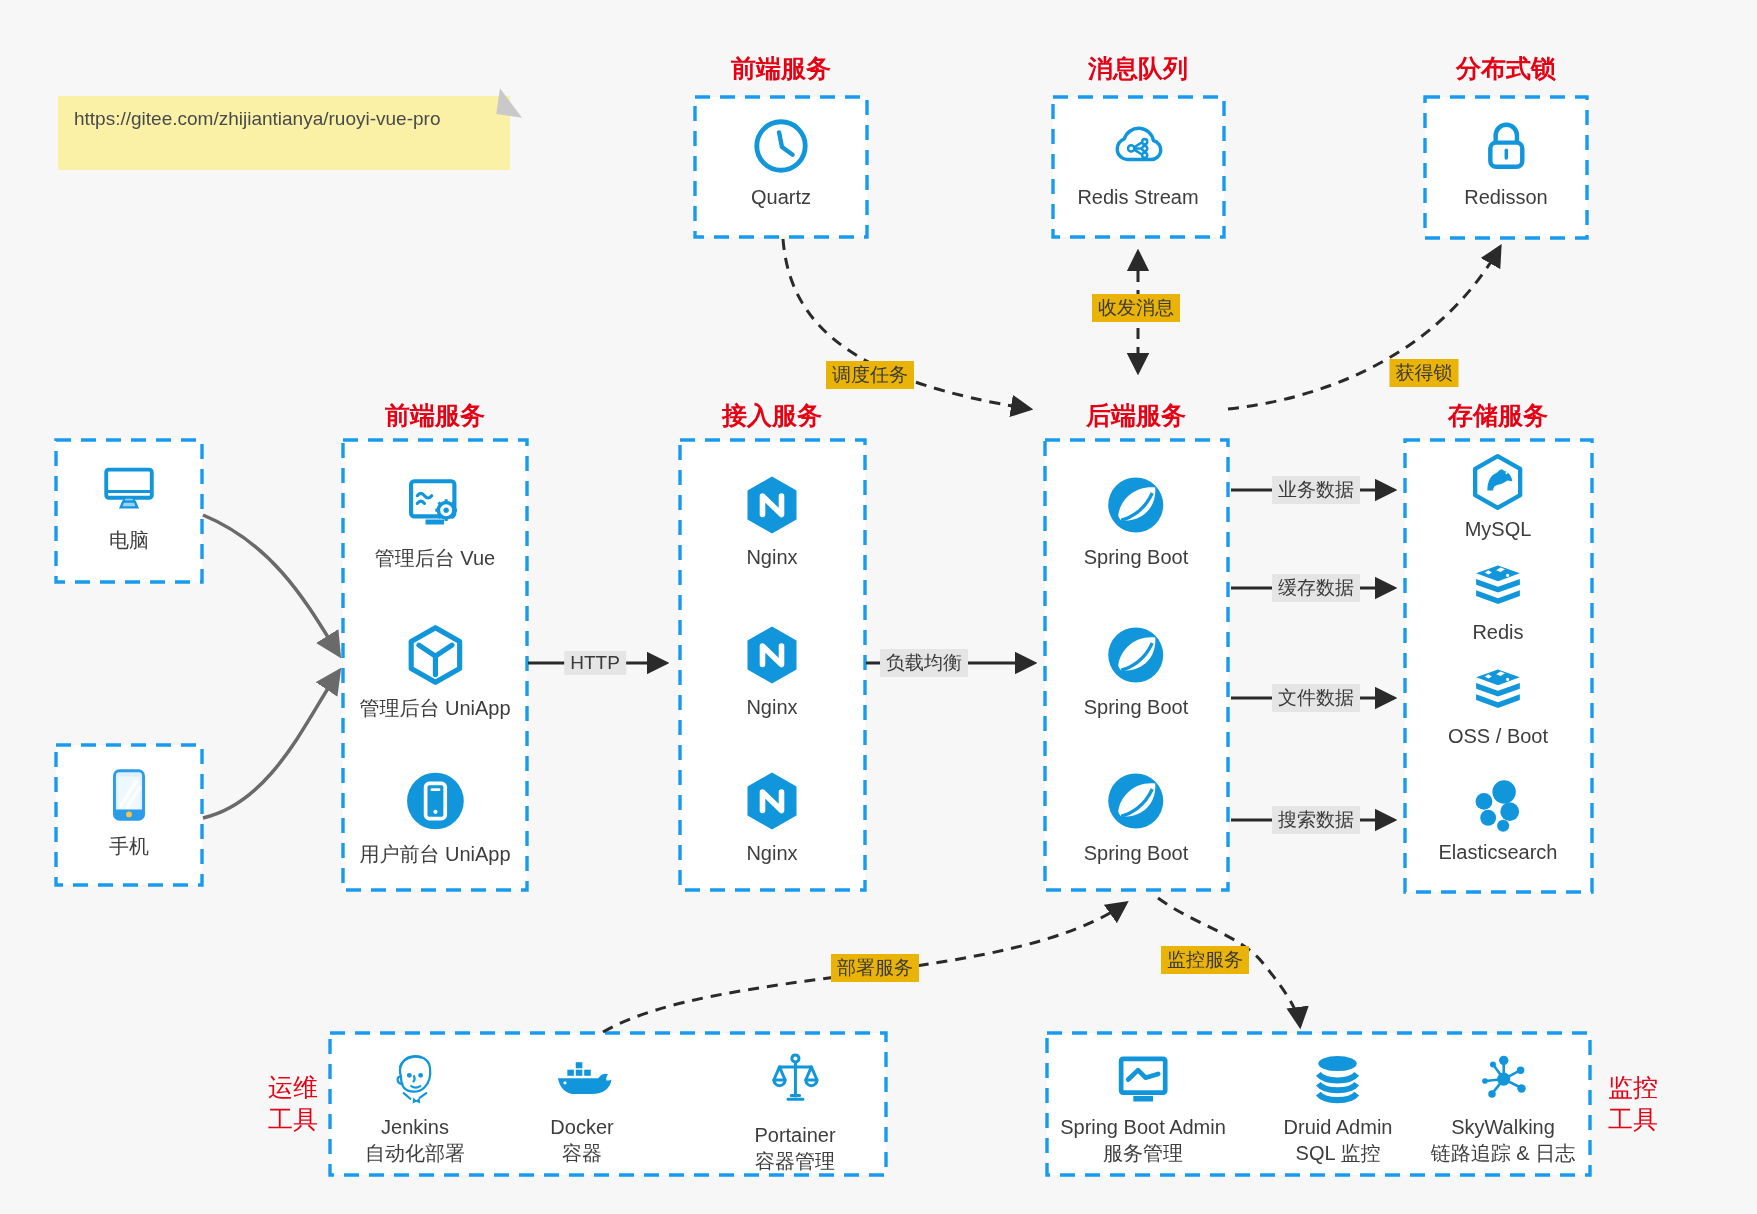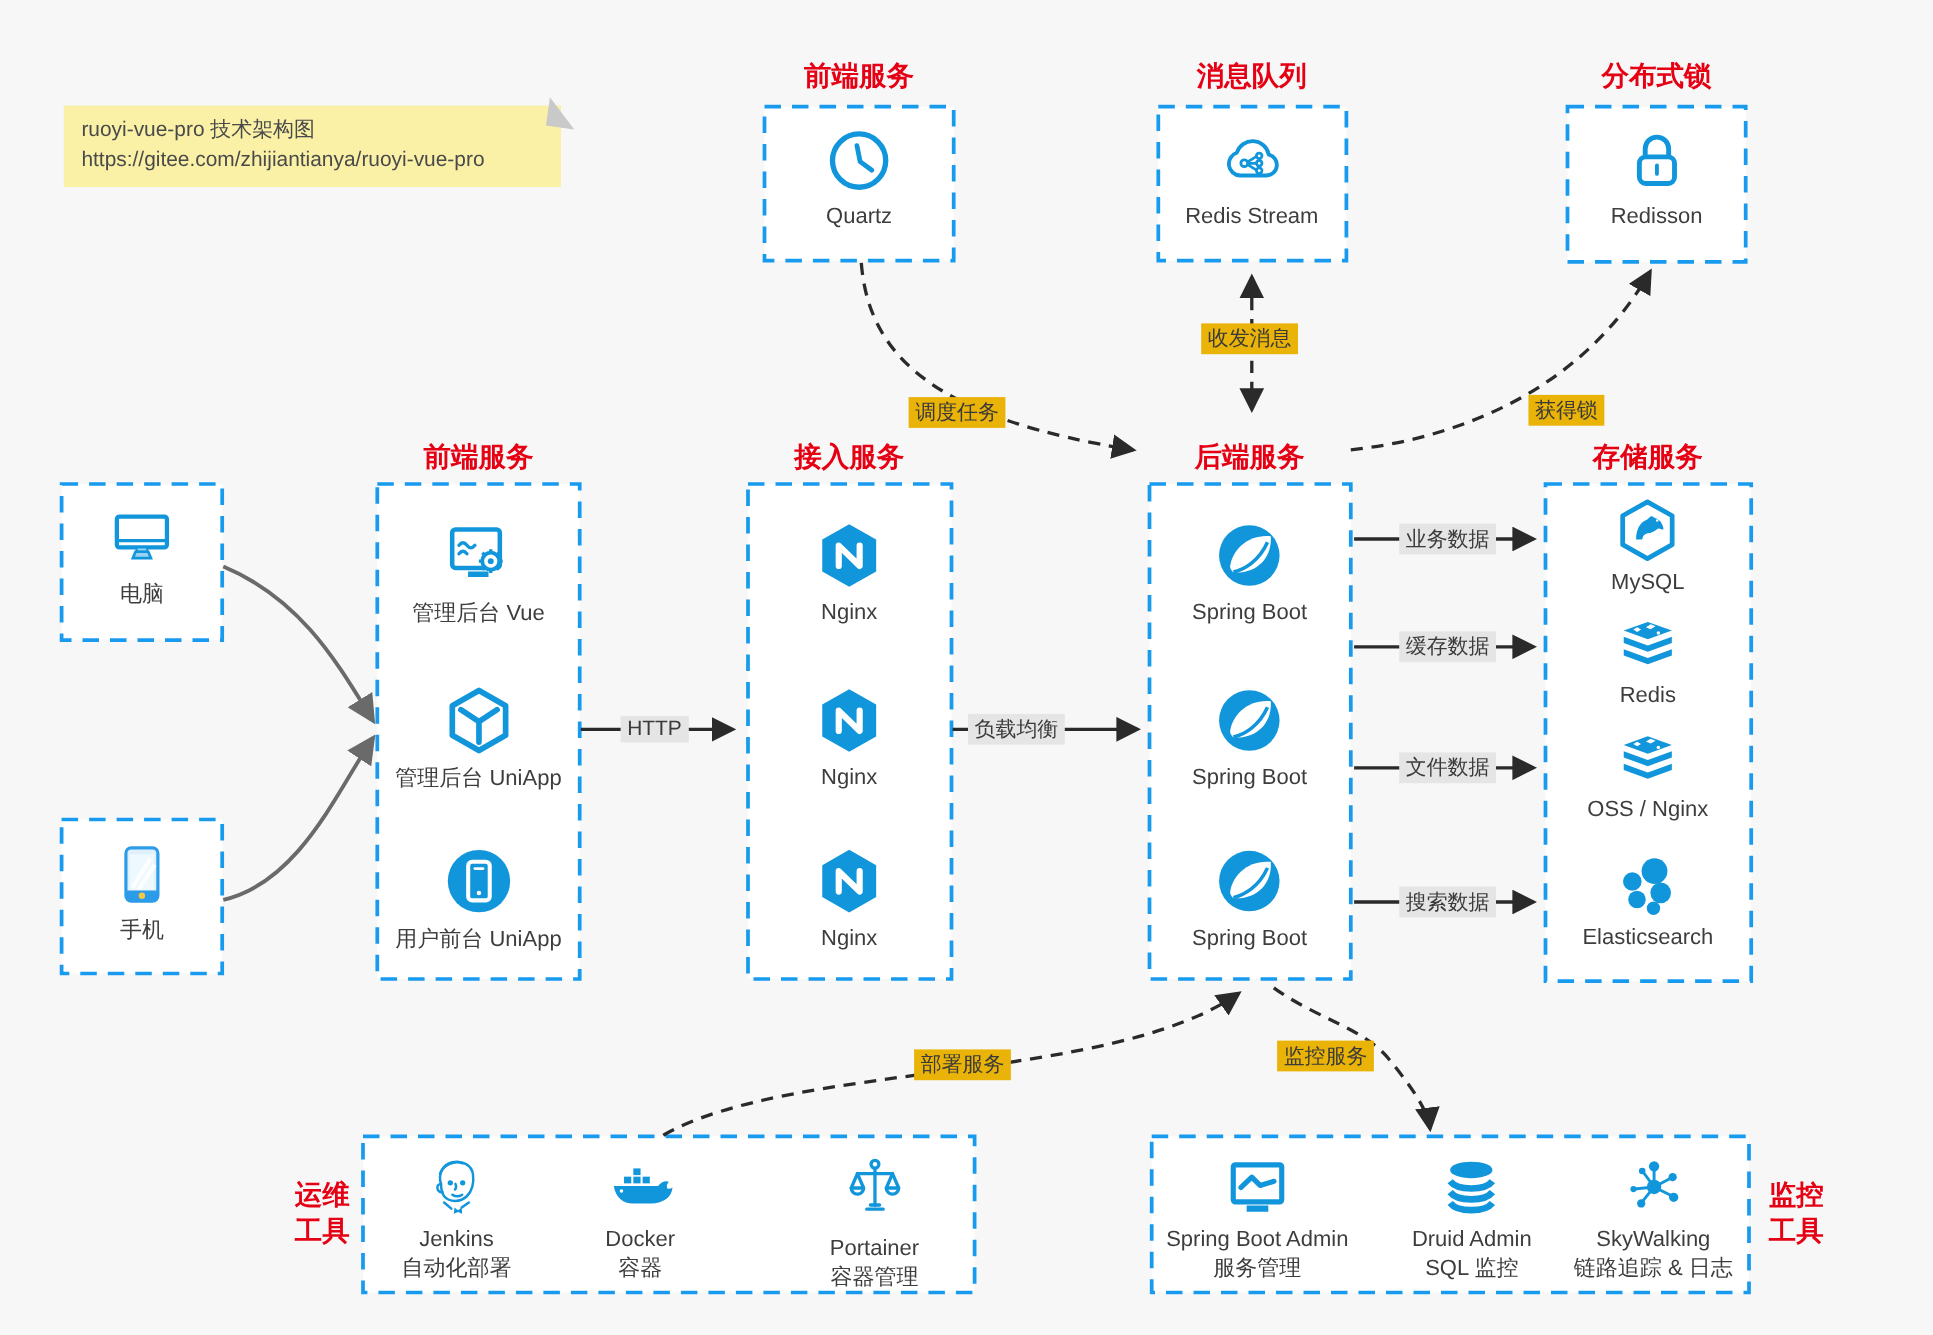--- a/index.html
+++ b/index.html
@@ -1,20 +1,20 @@
 <!DOCTYPE html>
 <html><head>
 <meta charset="utf-8">
 <style>
   html,body{margin:0;padding:0;background:#f7f7f8;}
   .canvas{position:relative;width:1757px;height:1214px;background:#f7f7f8;overflow:hidden;
           font-family:"Liberation Sans","DejaVu Sans",sans-serif;color:#3d3d3d;}
   .overlay{position:absolute;left:0;top:0;}
   .t-red{position:absolute;transform:translateX(-50%);color:#e60013;font-size:25px;font-weight:bold;white-space:nowrap;}
-  .sidelbl{position:absolute;transform:translateX(-50%);color:#e60013;font-size:25px;font-weight:bold;line-height:32px;text-align:right;white-space:nowrap;}
+  .sidelbl{position:absolute;transform:translateX(-50%);color:#e60013;font-size:25px;font-weight:normal;line-height:32px;text-align:right;white-space:nowrap;}
   .cell{position:absolute;transform:translateX(-50%);display:flex;flex-direction:column;align-items:center;}
   .ic{display:block;}
   .lbl{font-size:20px;color:#3d3d3d;margin-top:7px;white-space:nowrap;text-align:center;line-height:26px;}
   .sub{font-size:20px;color:#3d3d3d;white-space:nowrap;text-align:center;line-height:26px;}
   .elabel{position:absolute;transform:translate(-50%,-50%);font-size:19px;color:#3a3a3a;
           background:#e5e5e5;padding:1px 6px;white-space:nowrap;}
   .elabel.white{background:#eab308;}
   .note{position:absolute;left:58px;top:96px;width:452px;height:74px;background:#faf1a7;
         box-sizing:border-box;padding:9px 0 0 16px;font-size:19px;line-height:27px;color:#4a4a4a;}
   .note .fold{position:absolute;right:-14px;top:-6px;width:0;height:0;
@@ -217,21 +217,20 @@
       <path d="M783 239 C 790 330, 860 382, 1030 409" marker-end="url(#mB)"></path>
       <path d="M1138 252 V 372" marker-start="url(#mB)" marker-end="url(#mB)"></path>
       <path d="M1228 409 C 1330 398, 1440 352, 1500 247" marker-end="url(#mB)"></path>
       <path d="M603 1032 C 720 965, 1010 985, 1126 903" marker-end="url(#mB)"></path>
       <path d="M1158 898 C 1195 925, 1240 935, 1262 962 C 1285 990, 1298 1010, 1300 1026" marker-end="url(#mB)"></path>
     </g>
   </svg>
 
   <div class="note">
     <span class="fold"></span>
-    <div>ruoyi-vue-pro 技术架构图</div>
     <div>https://gitee.com/zhijiantianya/ruoyi-vue-pro</div>
   </div>
 
   <div class="t-red" style="left:781px;top:52px">前端服务</div>
   <div class="t-red" style="left:1138px;top:52px">消息队列</div>
   <div class="t-red" style="left:1506px;top:52px">分布式锁</div>
   <div class="t-red" style="left:435px;top:399px">前端服务</div>
   <div class="t-red" style="left:772px;top:399px">接入服务</div>
   <div class="t-red" style="left:1136px;top:399px">后端服务</div>
   <div class="t-red" style="left:1498px;top:399px">存储服务</div>
@@ -343,21 +342,21 @@
   <div class="cell" style="left:1498px;top:561px">
     <svg class="ic" width="56" height="56">
         <use href="#i-stack"></use>
       </svg>
     <div class="lbl" style="margin-top:2px">Redis</div>
   </div>
   <div class="cell" style="left:1498px;top:665px">
     <svg class="ic" width="56" height="56">
         <use href="#i-stack"></use>
       </svg>
-    <div class="lbl" style="margin-top:2px">OSS / Nginx</div>
+    <div class="lbl" style="margin-top:2px">OSS / Boot</div>
   </div>
   <div class="cell" style="left:1498px;top:777px">
     <svg class="ic" width="60" height="60">
         <use href="#i-es"></use>
       </svg>
     <div class="lbl" style="margin-top:2px">Elasticsearch</div>
   </div>
 
   <div class="cell" style="left:415px;top:1050px">
     <svg class="ic" width="60" height="60">

